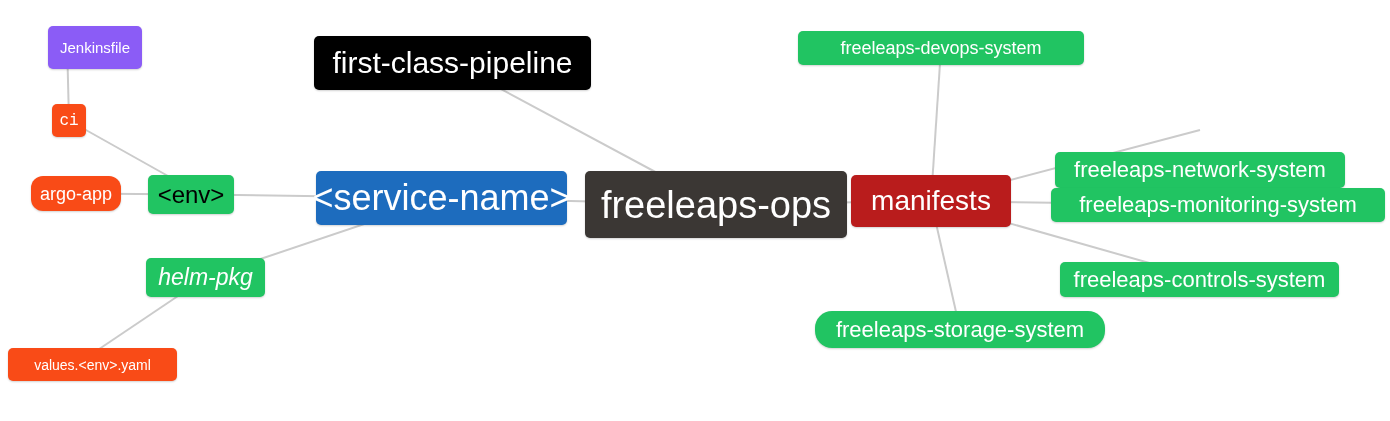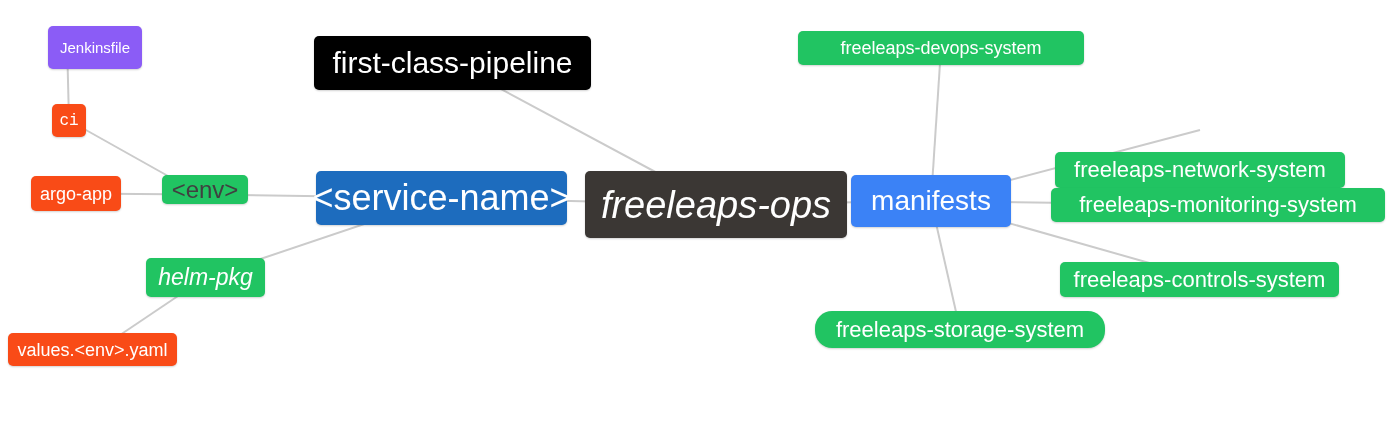--- a/index.html
+++ b/index.html
@@ -52,27 +52,27 @@
       <line x1="716" y1="204.5" x2="931" y2="201" stroke="#CBCBCB" stroke-width="2"></line>
       <line x1="931" y1="201" x2="941" y2="48" stroke="#CBCBCB" stroke-width="2"></line>
       <line x1="931" y1="201" x2="1200" y2="130" stroke="#CBCBCB" stroke-width="2"></line>
       <line x1="931" y1="201" x2="1218" y2="205" stroke="#CBCBCB" stroke-width="2"></line>
       <line x1="931" y1="201" x2="1207.5" y2="279.5" stroke="#CBCBCB" stroke-width="2"></line>
       <line x1="931" y1="201" x2="960" y2="329.5" stroke="#CBCBCB" stroke-width="2"></line>
     </svg>
   <div id="nodes">
       <div class="node" style="left: 20px; top: 26px; width: 94px; height: 43px; font-size: 15px; background: #8b5cf6; color: rgb(255, 255, 255); margin-left: 28px;">Jenkinsfile</div>
       <div class="node" style="left: 52px; top: 104px; width: 34px; height: 33px; font-size: 16px; background: rgb(249, 75, 23); color: rgb(255, 255, 255); font-family: Liberation Mono, monospace;">ci</div>
-      <div class="node" style="left: 31px; top: 176px; width: 90px; height: 35px; font-size: 18px; background: rgb(249, 75, 23); color: rgb(255, 255, 255);">argo-app</div>
-      <div class="node" style="left: 162px; top: 175px; width: 86px; height: 29px; font-size: 24px; background: rgb(33, 196, 98); color: #404040;">&lt;env&gt;</div>
+      <div class="node" style="left: 31px; top: 176px; width: 90px; height: 35px; font-size: 18px; background: rgb(249, 75, 23); color: rgb(255, 255, 255); border-radius: 12px;">argo-app</div>
+      <div class="node" style="left: 148px; top: 175px; width: 86px; height: 39px; font-size: 24px; background: rgb(33, 196, 98); color: #000000;">&lt;env&gt;</div>
       <div class="node" style="left: 146px; top: 258px; width: 119px; height: 39px; font-size: 23px; background: rgb(33, 196, 98); color: rgb(255, 255, 255); font-style: italic;">helm-pkg</div>
-      <div class="node" style="left: 8px; top: 333px; width: 169px; height: 33px; font-size: 18px; background: rgb(249, 75, 23); color: rgb(255, 255, 255);">values.&lt;env&gt;.yaml</div>
+      <div class="node" style="left: 8px; top: 348px; width: 169px; height: 33px; font-size: 14px; background: rgb(249, 75, 23); color: rgb(255, 255, 255);">values.&lt;env&gt;.yaml</div>
       <div class="node" style="left: 314px; top: 36px; width: 277px; height: 54px; font-size: 30px; background: #000000; color: rgb(255, 255, 255);">first-class-pipeline</div>
       <div class="node" style="left: 316px; top: 171px; width: 251px; height: 54px; font-size: 36px; background: rgb(29, 108, 190); color: rgb(255, 255, 255);">&lt;service-name&gt;</div>
-      <div class="node" style="left: 585px; top: 171px; width: 262px; height: 67px; font-size: 38px; background: rgb(59, 55, 52); color: rgb(255, 255, 255); font-style: italic;">freeleaps-ops</div>
-      <div class="node" style="left: 851px; top: 175px; width: 160px; height: 52px; font-size: 28px; background: #3b82f6; color: rgb(255, 255, 255);">manifests</div>
+      <div class="node" style="left: 585px; top: 171px; width: 262px; height: 67px; font-size: 38px; background: rgb(59, 55, 52); color: rgb(255, 255, 255);">freeleaps-ops</div>
+      <div class="node" style="left: 851px; top: 175px; width: 160px; height: 52px; font-size: 28px; background: #b91c1c; color: rgb(255, 255, 255);">manifests</div>
       <div class="node" style="left: 798px; top: 31px; width: 286px; height: 34px; font-size: 18px; background: rgb(33, 196, 98); color: rgb(255, 255, 255);">freeleaps-devops-system</div>
       <div class="node" style="left: 1055px; top: 112px; width: 290px; height: 36px; font-size: 22px; background: rgb(33, 196, 98); color: rgb(255, 255, 255); margin-top: 40px;">freeleaps-network-system</div>
       <div class="node" style="left: 1051px; top: 188px; width: 334px; height: 34px; font-size: 22px; background: rgb(33, 196, 98); color: rgb(255, 255, 255);">freeleaps-monitoring-system</div>
       <div class="node" style="left: 1060px; top: 262px; width: 279px; height: 35px; font-size: 22px; background: rgb(33, 196, 98); color: rgb(255, 255, 255);">freeleaps-controls-system</div>
       <div class="node" style="left: 815px; top: 311px; width: 290px; height: 37px; font-size: 22px; background: rgb(33, 196, 98); color: rgb(255, 255, 255); border-radius: 17px;">freeleaps-storage-system</div>
     </div>
 </div>
 
 </body></html>

